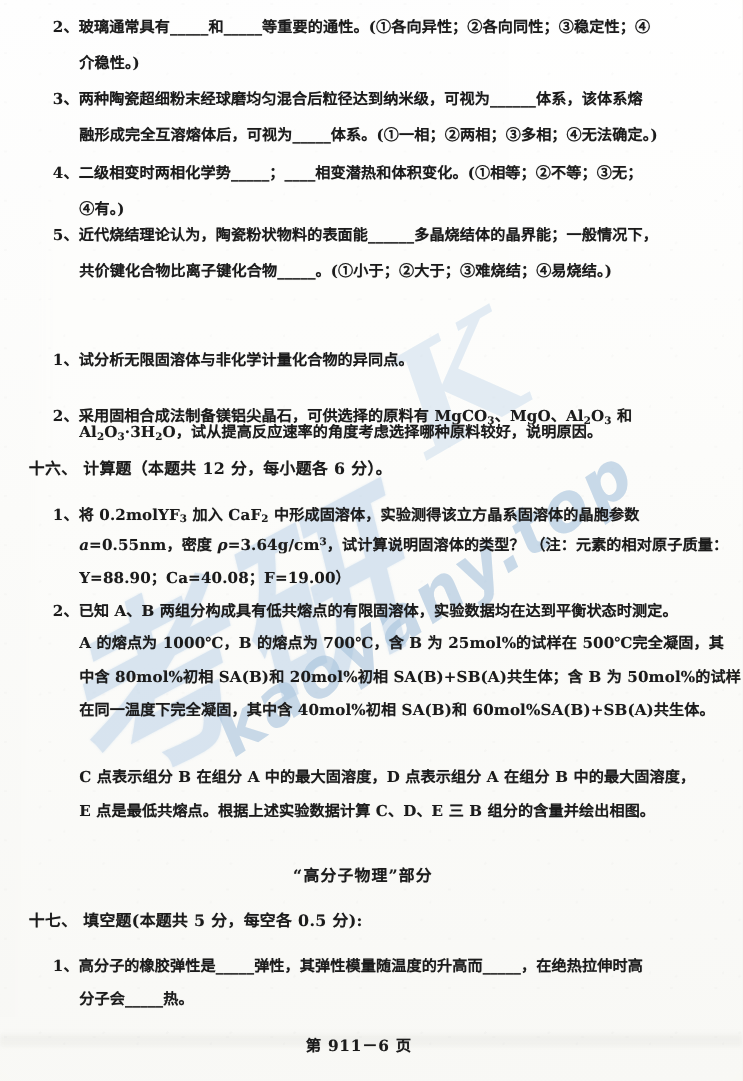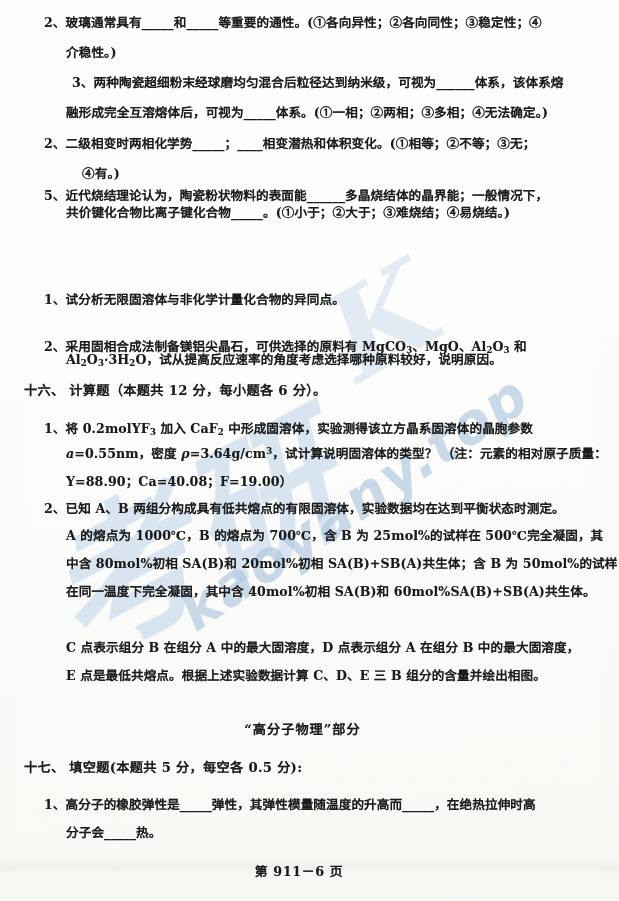--- a/index.html
+++ b/index.html
@@ -135,28 +135,28 @@
   <div class="watermark wm-latin2">K</div>
   <div class="watermark wm-latin">kaoyany.top</div>
 
   <div class="smudge" style="left:0;top:862px;width:619px;height:10px;"></div>
 
   <div class="content">
 
     <div class="line q-text" style="left:44px; top:12px;text-align:right;">2、玻璃通常具有_____和_____等重要的通性。(①各向异性；②各向同性；③稳定性；④</div>
     <div class="line q-text" style="left:66px; top:42px;">介稳性。)</div>
 
-    <div class="line q-text" style="left:44px; top:72px;margin-left:28px;">3、两种陶瓷超细粉末经球磨均匀混合后粒径达到纳米级，可视为______体系，该体系熔</div>
+    <div class="line q-text" style="left:44px; top:72px;">3、两种陶瓷超细粉末经球磨均匀混合后粒径达到纳米级，可视为______体系，该体系熔</div>
     <div class="line q-text" style="left:66px; top:102px;">融形成完全互溶熔体后，可视为_____体系。(①一相；②两相；③多相；④无法确定。)</div>
 
-    <div class="line q-text" style="left:44px; top:133px;">2、二级相变时两相化学势_____；____相变潜热和体积变化。(①相等；②不等；③无；</div>
-    <div class="line q-text" style="left:66px; top:163px;margin-left:16px;">④有。)</div>
+    <div class="line q-text" style="left:44px; top:133px;">4、二级相变时两相化学势_____；____相变潜热和体积变化。(①相等；②不等；③无；</div>
+    <div class="line q-text" style="left:66px; top:163px;">④有。)</div>
 
     <div class="line q-text" style="left:44px; top:185px;">5、近代烧结理论认为，陶瓷粉状物料的表面能______多晶烧结体的晶界能；一般情况下，</div>
-    <div class="line q-text" style="left:66px; top:202px;">共价键化合物比离子键化合物_____。(①小于；②大于；③难烧结；④易烧结。)</div>
+    <div class="line q-text" style="left:66px; top:215px;">共价键化合物比离子键化合物_____。(①小于；②大于；③难烧结；④易烧结。)</div>
 
 
     <div class="line q-text" style="left:44px; top:289px;">1、试分析无限固溶体与非化学计量化合物的异同点。</div>
 
     <div class="line q-text" style="left:44px; top:336px;">2、采用固相合成法制备镁铝尖晶石，可供选择的原料有 MgCO<sub>3</sub>、MgO、Al<sub>2</sub>O<sub>3</sub> 和</div>
     <div class="line q-text" style="left:66px; top:349px;">Al<sub>2</sub>O<sub>3</sub>·3H<sub>2</sub>O，试从提高反应速率的角度考虑选择哪种原料较好，说明原因。</div>
 
     <div class="line sec-head" style="left:24px; top:380px;">十六、  计算题（本题共 12 分，每小题各 6 分）。</div>
 
     <div class="line q-text" style="left:44px; top:418px;">1、将 0.2molYF<sub>3</sub> 加入 CaF<sub>2</sub> 中形成固溶体，实验测得该立方晶系固溶体的晶胞参数</div>

